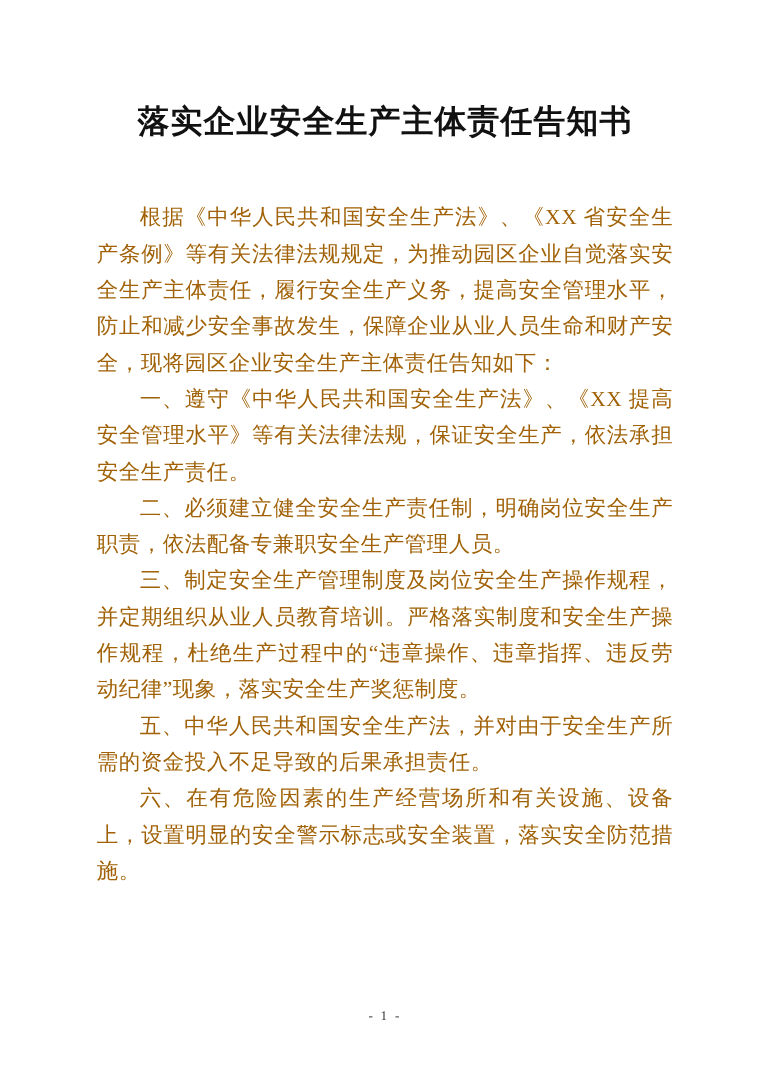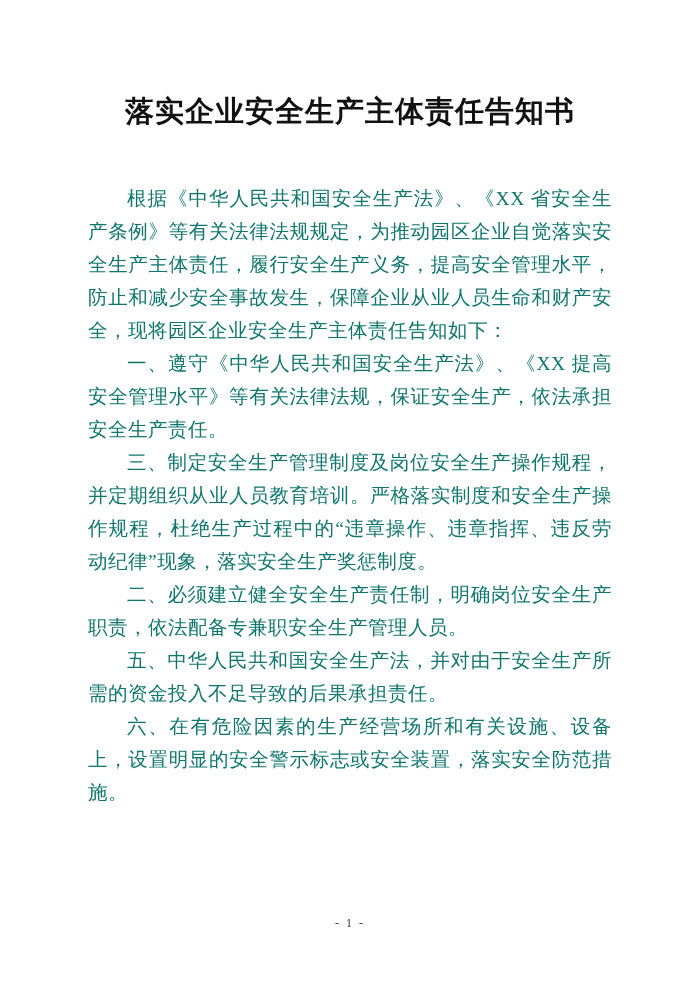--- a/index.html
+++ b/index.html
@@ -34,21 +34,21 @@
     margin: 0 0 52px 0;
   }
   .doc-paragraph {
     margin: 0;
     font-size: 19.5px;
     line-height: 33px;
     text-align: justify;
     text-justify: inter-ideograph;
     text-indent: 2em;
     letter-spacing: 0.5px;
-    color: #0f766e;
+    color: #a16207;
   }
   .page-footer {
     position: absolute;
     left: 0;
     right: 0;
     top: 916px;
     text-align: center;
     font-size: 12px;
     letter-spacing: 2px;
     color: #333333;
@@ -59,23 +59,23 @@
 <body>
 
 <div class="page">
   <div class="content">
     <h1 class="doc-title">落实企业安全生产主体责任告知书</h1>
 
     <p class="doc-paragraph">根据《中华人民共和国安全生产法》、《XX 省安全生产条例》等有关法律法规规定，为推动园区企业自觉落实安全生产主体责任，履行安全生产义务，提高安全管理水平，防止和减少安全事故发生，保障企业从业人员生命和财产安全，现将园区企业安全生产主体责任告知如下：</p>
 
     <p class="doc-paragraph">一、遵守《中华人民共和国安全生产法》、《XX 提高安全管理水平》等有关法律法规，保证安全生产，依法承担安全生产责任。</p>
 
+    <p class="doc-paragraph">二、必须建立健全安全生产责任制，明确岗位安全生产职责，依法配备专兼职安全生产管理人员。</p>
+
     <p class="doc-paragraph">三、制定安全生产管理制度及岗位安全生产操作规程，并定期组织从业人员教育培训。严格落实制度和安全生产操作规程，杜绝生产过程中的“违章操作、违章指挥、违反劳动纪律”现象，落实安全生产奖惩制度。</p>
-
-    <p class="doc-paragraph">二、必须建立健全安全生产责任制，明确岗位安全生产职责，依法配备专兼职安全生产管理人员。</p>
 
 
     <p class="doc-paragraph">五、中华人民共和国安全生产法，并对由于安全生产所需的资金投入不足导致的后果承担责任。</p>
 
     <p class="doc-paragraph">六、在有危险因素的生产经营场所和有关设施、设备上，设置明显的安全警示标志或安全装置，落实安全防范措施。</p>
   </div>
 
   <div class="page-footer">- 1 -</div>
 </div>
 

